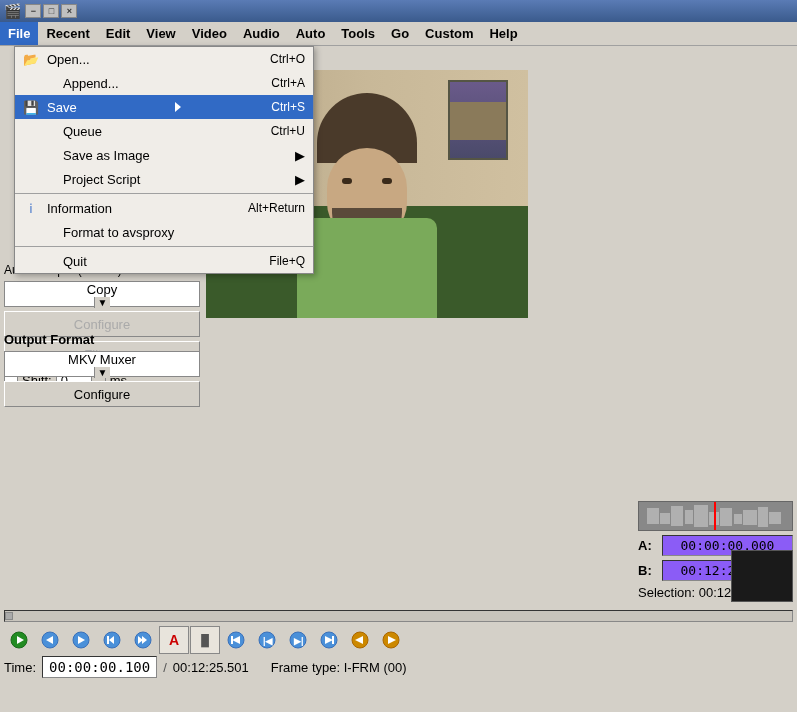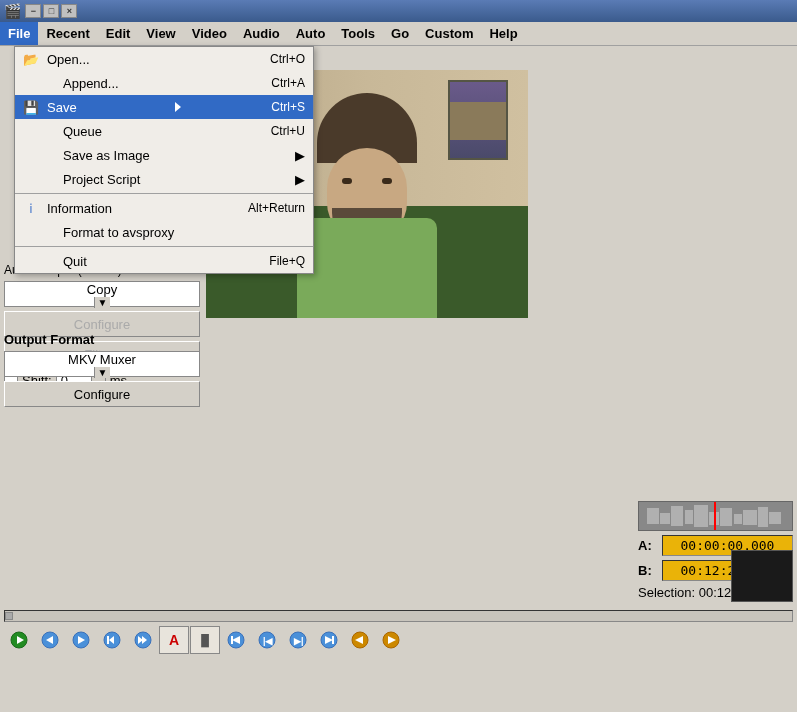--- a/index.html
+++ b/index.html
@@ -243,21 +243,21 @@
     }
     .timecode-label {
       font-size: 13px;
       font-weight: bold;
       margin-right: 4px;
       width: 20px;
     }
     .timecode-val {
       font-family: monospace;
       font-size: 13px;
-      background: #eab308;
+      background: #8b5cf6;
       border: 1px inset #888;
       padding: 2px 4px;
       flex: 1;
       text-align: center;
     }
     .selection-text { font-size: 13px; margin-top: 2px; }
 
     
     .waveform-mini {
       width: 155px;
@@ -604,20 +604,27 @@
     </div>
 
     <div class="ctrl-btn" style="width:30px;height:28px;display:flex;align-items:center;justify-content:center;">
       <svg width="18" height="18" viewBox="0 0 18 18">
           <circle cx="9" cy="9" r="8" fill="#cc8800" stroke="#aa6600" stroke-width="1"></circle>
           <polygon points="6,5 14,9 6,13" fill="white"></polygon>
         </svg>
     </div>
   </div>
 
+  <div class="time-row">
+    <span>Time:</span>
+    <div class="time-display">00:00:00.100</div>
+    <span class="time-separator">/</span>
+    <span>00:12:25.501</span>
+    <span style="margin-left:16px;">Frame type: I-FRM (00)</span>
+  </div>
 </div>
 
 <div style="position:absolute;right:4px;bottom:112px;width:155px;">
 
   <div class="waveform-mini">
     <div style="position:absolute;left:5%;width:8%;height:60%;bottom:20%;background:#b0b0b0;"></div>
     <div style="position:absolute;left:14%;width:6%;height:40%;bottom:20%;background:#b0b0b0;"></div>
     <div style="position:absolute;left:21%;width:8%;height:70%;bottom:15%;background:#b0b0b0;"></div>
     <div style="position:absolute;left:30%;width:5%;height:50%;bottom:20%;background:#b0b0b0;"></div>
     <div style="position:absolute;left:36%;width:9%;height:80%;bottom:10%;background:#b0b0b0;"></div>

